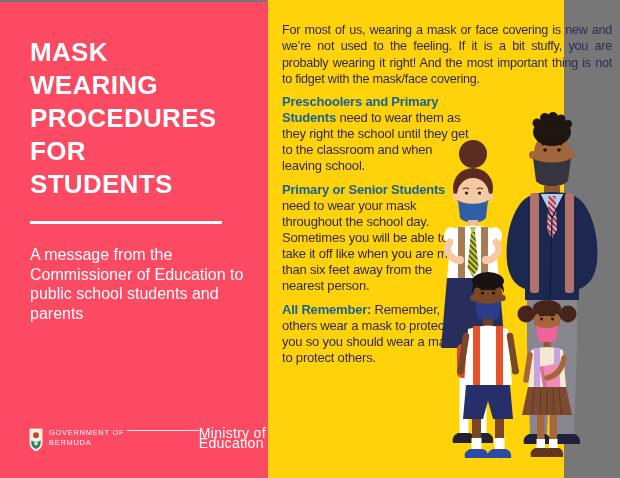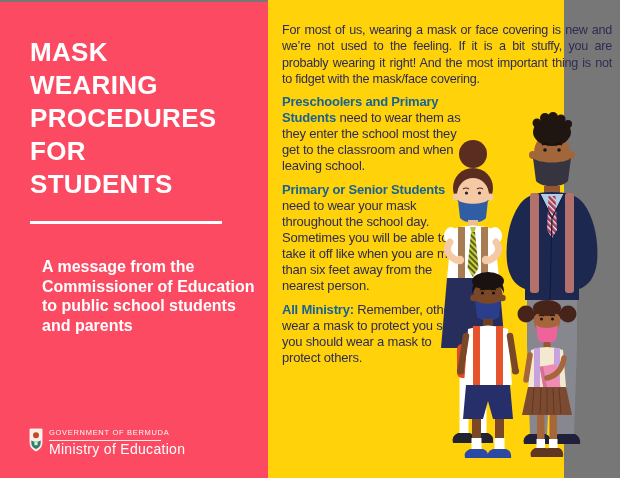--- a/index.html
+++ b/index.html
@@ -13,26 +13,26 @@
     position:absolute;left:0;top:2px;width:268px;height:478px;
     background:var(--panel_pink,#FB4A62);color:var(--text_white,#fff);
   }
   .title{
     position:absolute;left:30px;top:34px;width:225px;
     font-size:26px;line-height:33px;font-weight:800;letter-spacing:.3px;
     white-space:pre-line;margin:0;
   }
   .title-divider{position:absolute;left:30px;top:219px;width:192px;height:3px;background:var(--text_white,#fff);}
   .subtitle{
-    position:absolute;left:30px;top:243px;width:216px;margin:12px;
-    font-size:16px;line-height:19.5px;font-weight:700;
+    position:absolute;left:30px;top:243px;width:216px;margin:0;
+    font-size:16px;line-height:19.5px;font-weight:400;
   }
   .gov-footer{position:absolute;left:29px;top:426px;display:flex;align-items:flex-start;gap:6px;}
   .crest{flex:0 0 auto;}
-  .gov-text{display:flex;flex-direction:column;justify-content:center;}
+  .gov-text{display:flex;justify-content:center;}
   .gov-line{font-size:7.5px;letter-spacing:.7px;font-weight:400;opacity:.95;line-height:10px;}
   .footer-divider{width:112px;height:1px;background:var(--text_white,#fff);margin:2px 0 3px;opacity:.9;}
   .ministry-line{font-size:14px;font-weight:400;letter-spacing:.3px;line-height:10px;}
   
   .right-panel{
     position:absolute;left:268px;top:0;width:296px;height:478px;
     background:var(--panel_yellow,#FFD20A);
     text-decoration:underline;
   }
   .intro{
@@ -76,23 +76,23 @@
         <span class="footer-divider"></span>
         <span class="ministry-line">Ministry of Education</span>
       </div>
     </div>
   </aside>
 
   <main class="right-panel">
     <p class="intro">For most of us, wearing a mask or face covering is new and we’re not used to the feeling. If it is a bit stuffy, you are probably wearing it right! And the most important thing is not to fidget with the mask/face covering.</p>
 
     <div class="sections">
-      <p class="section"><strong>Preschoolers and Primary Students</strong><span> need to wear them as they enter the school most they get to the classroom and when leaving school.</span></p>
+      <p class="section"><strong>Preschoolers and Primary Students</strong><span> need to wear them as they right the school until they get to the classroom and when leaving school.</span></p>
       <p class="section"><strong>Primary or Senior Students</strong><span> need to wear your mask throughout the school day. Sometimes you will be able to take it off like when you are more than six feet away from the nearest person.</span></p>
-      <p class="section"><strong>All Ministry:</strong><span> Remember, others wear a mask to protect you so you should wear a mask to protect others.</span></p>
+      <p class="section"><strong>All Remember:</strong><span> Remember, others wear a mask to protect you so you should wear a mask to protect others.</span></p>
     </div>
 
     <svg class="illustration" width="190" height="370" viewBox="0 0 190 370" aria-hidden="true">
       <defs>
         <pattern id="tieStripeGirl" patternUnits="userSpaceOnUse" width="4" height="4" patternTransform="rotate(45)">
           <rect width="4" height="4" fill="#C8CF3E"></rect>
           <rect width="4" height="1.8" fill="#50521C"></rect>
         </pattern>
         <pattern id="tieStripeMan" patternUnits="userSpaceOnUse" width="4" height="4" patternTransform="rotate(45)">
           <rect width="4" height="4" fill="#A53B52"></rect>

